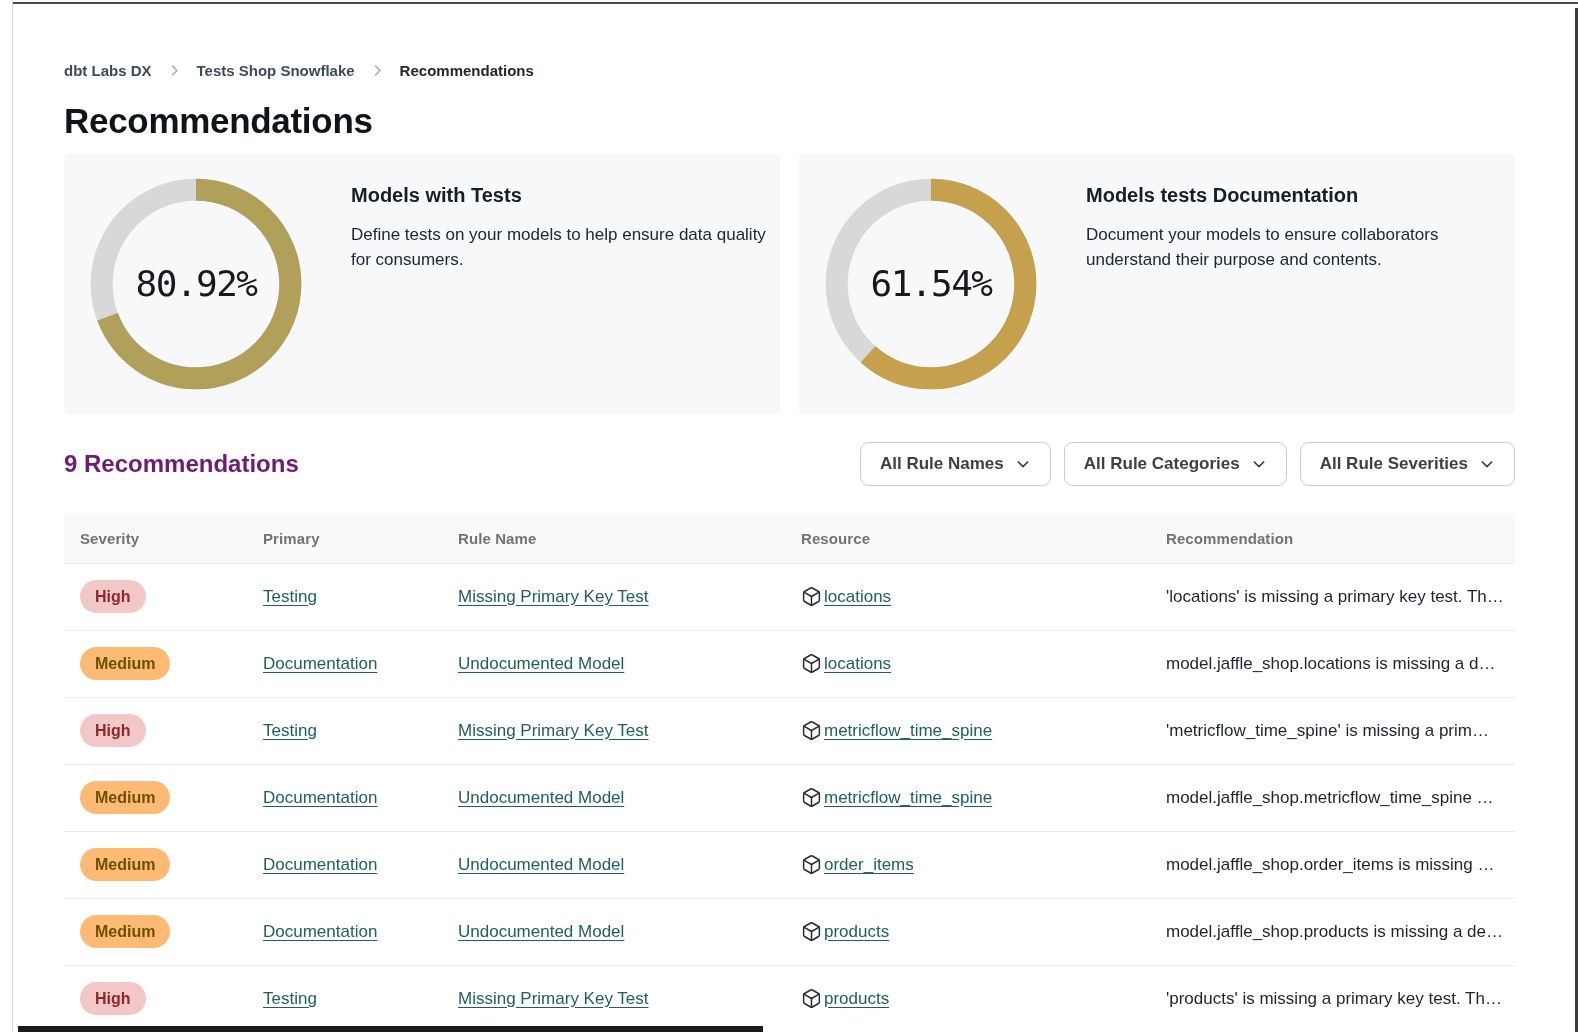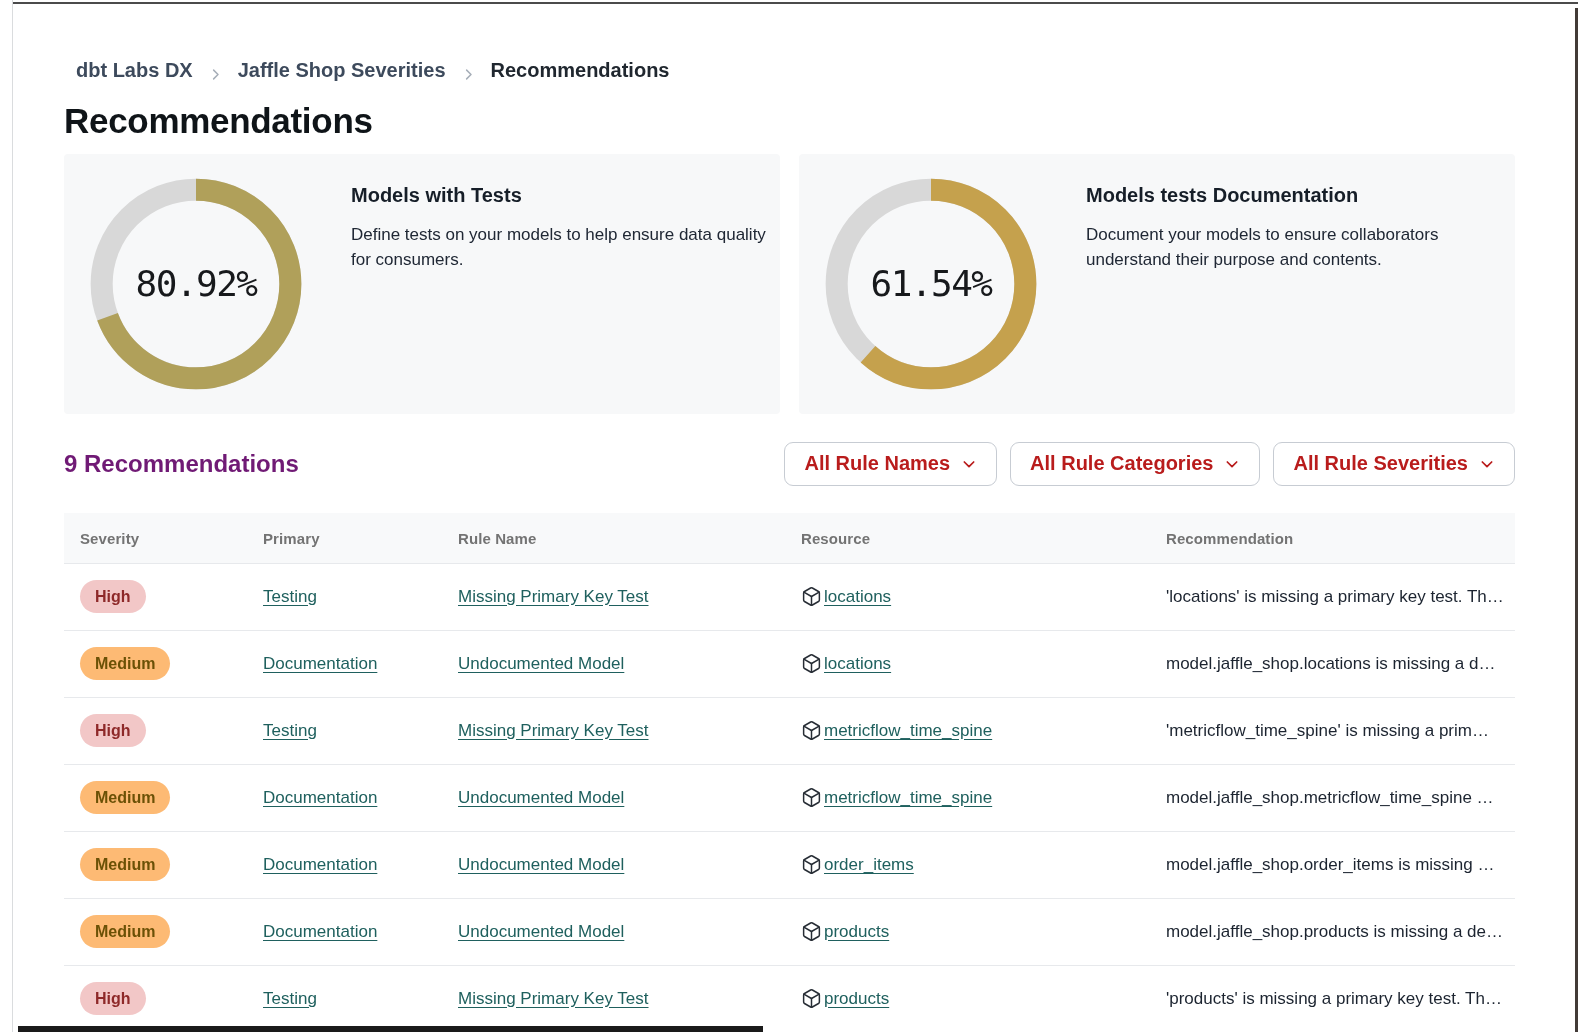--- a/index.html
+++ b/index.html
@@ -13,21 +13,21 @@
   }
   
   .frame-left  { position:absolute; left:12px; top:0; width:1px; height:100%; background:#dadcde; }
   .frame-top   { position:absolute; left:13px; top:2px; right:0; height:2px; background:#4b4b4b; }
   .frame-right { position:absolute; right:0; top:8px; width:3px; bottom:0; background:#423b37; }
   .bottom-cutoff { position:absolute; left:18px; bottom:0; width:745px; height:6px; background:#1a1a1a; z-index:5; }
 
   .content { position:absolute; left:64px; top:58px; width:1451px; }
 
   
-  .breadcrumb { display:flex; align-items:flex-end; gap:15px; font-size:20px; font-weight:700; color:#3d4a5c; height:24px;margin-left:12px; }
+  .breadcrumb { display:flex; align-items:center; gap:15px; font-size:15px; font-weight:700; color:#3d4a5c; height:24px; }
   .breadcrumb .crumb-link { cursor:pointer; }
   .breadcrumb .crumb-current { color:#20272f; }
   .crumb-chevron { width:15px; height:15px; color:#a6aeb8; display:inline-flex; }
   .crumb-chevron svg { width:100%; height:100%; }
 
   .page-title { margin-top:20px; font-size:35px; line-height:1.1; font-weight:700; color:#0f1418; letter-spacing:-0.3px; }
 
   
   .metrics-row { display:flex; gap:19px; margin-top:13px; }
   .metric-card { flex:1; background:#f7f8f9; border-radius:4px; height:260px; display:flex; }
@@ -41,21 +41,21 @@
   .metric-title { font-size:20px; font-weight:700; color:#161e28; }
   .metric-desc { margin-top:15px; font-size:17px; line-height:1.52; color:#202835; max-width:470px; }
 
   
   .list-header { display:flex; justify-content:space-between; align-items:center; margin-top:28px; height:44px; }
   .count-label { font-size:24px; font-weight:700; color:#701a75; }
   .filters { display:flex; gap:13px; }
   .filter-btn {
     display:flex; align-items:center; gap:11px; background:#ffffff;
     border:1px solid #c7ccd3; border-radius:9px; padding:0 19px; height:44px;
-    font-family:inherit; font-size:20px; font-weight:600; color:#b91c1c; cursor:pointer;
+    font-family:inherit; font-size:17px; font-weight:600; color:#404040; cursor:pointer;
   }
   .filter-btn .chev { width:16px; height:16px; display:inline-flex; }
   .filter-btn .chev svg { width:100%; height:100%; }
 
   
   table { width:100%; border-collapse:collapse; table-layout:fixed; margin-top:27px; }
   thead th {
     background:#f8f9fa; text-align:left; font-size:15px; font-weight:600;
     color:#737373; padding:17px 16px 16px; letter-spacing:0.1px; white-space:nowrap;
   }
@@ -82,21 +82,21 @@
 
 <div class="content">
 
   <div class="breadcrumb">
     <span class="crumb-link">dbt Labs DX</span>
     <span class="crumb-chevron">
       <svg viewBox="0 0 24 24" fill="none" stroke="currentColor" stroke-width="2.4" stroke-linecap="round" stroke-linejoin="round">
           <polyline points="9 5 16 12 9 19"></polyline>
         </svg>
     </span>
-    <span class="crumb-link">Jaffle Shop Severities</span>
+    <span class="crumb-link">Tests Shop Snowflake</span>
     <span class="crumb-chevron">
       <svg viewBox="0 0 24 24" fill="none" stroke="currentColor" stroke-width="2.4" stroke-linecap="round" stroke-linejoin="round">
           <polyline points="9 5 16 12 9 19"></polyline>
         </svg>
     </span>
     <span class="crumb-current">Recommendations</span>
   </div>
 
   <h1 class="page-title">Recommendations</h1>
 

